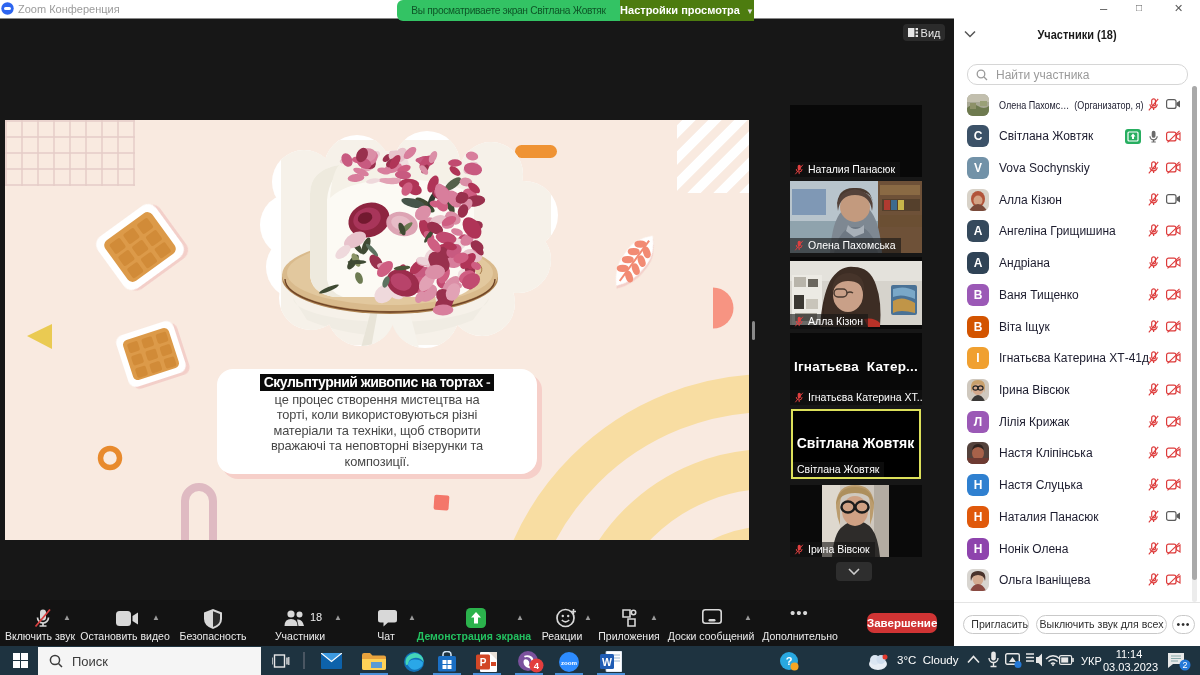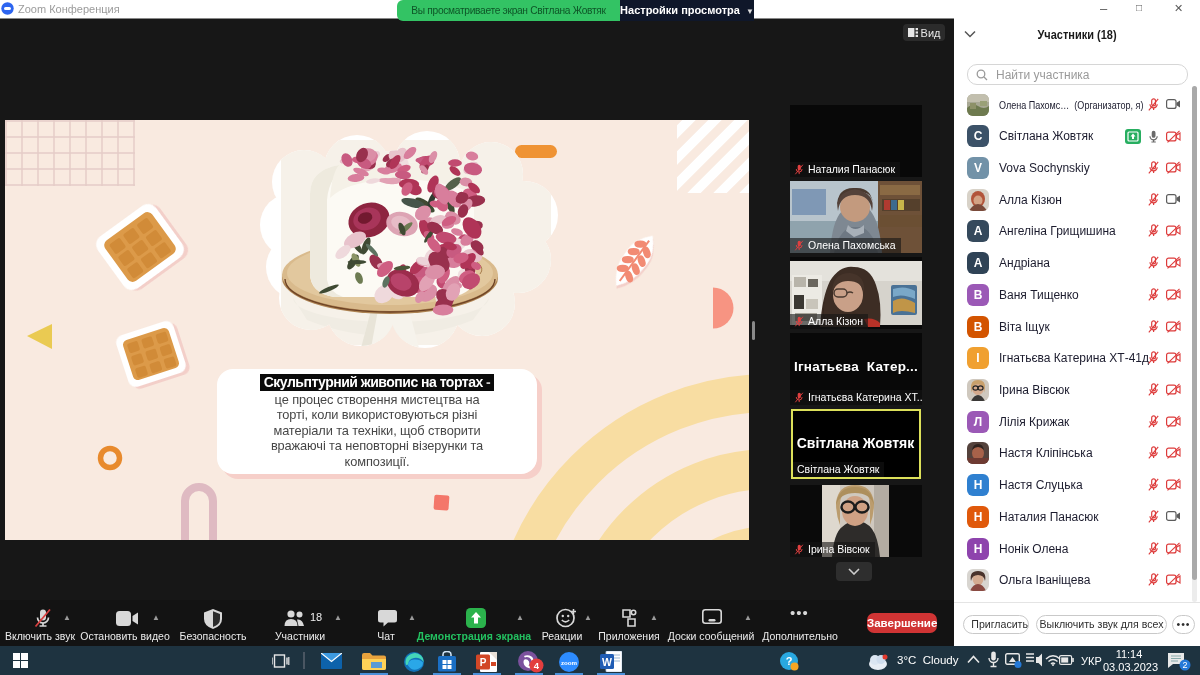--- a/index.html
+++ b/index.html
@@ -440,21 +440,21 @@
         <circle cx="6.5" cy="6.5" r="6.2" fill="#2d65f0"></circle>
         <rect x="3" y="4.9" width="7" height="3.2" rx="1.6" fill="#fff"></rect>
       </svg>
     <span class="abs" style="left:18px;top:2.5px;font-size:11px;color:#9b9b9b">Zoom Конференция</span>
     <span class="abs" style="left:1100px;top:1px;font-size:13px;color:#595959">–</span>
     <span class="abs" style="left:1136px;top:2px;font-size:10px;color:#595959">□</span>
     <span class="abs" style="left:1174px;top:2px;font-size:11px;color:#595959">✕</span>
   </div>
   <div class="abs" style="left:397px;top:0;width:378px;height:21px;border-radius:0 0 0 0;overflow:hidden;z-index:50">
     <div class="abs" style="left:0;top:0;width:223px;height:21px;background:#33c364;border-radius:6px 0 0 6px;color:#0e5527;font-weight:normal;font-size:10.2px;letter-spacing:-0.3px;text-align:center;line-height:21px">Вы просматриваете экран Світлана Жовтяк</div>
-    <div class="abs" style="left:223px;top:0;width:134px;height:21px;background:#0f172a;color:#fff;font-weight:bold;font-size:11px;text-align:center;line-height:21px">Настройки просмотра &nbsp;<span style="font-weight:normal;font-size:8px;color:#ddd">▼</span></div>
+    <div class="abs" style="left:223px;top:0;width:134px;height:21px;background:#4d7c0f;color:#fff;font-weight:bold;font-size:11px;text-align:center;line-height:21px">Настройки просмотра &nbsp;<span style="font-weight:normal;font-size:8px;color:#ddd">▼</span></div>
   </div>
   <div id="panel">
     <svg class="abs" style="left:10px;top:12px" width="12" height="8" viewBox="0 0 12 8">
         <path d="M1 1.5 L6 6.5 L11 1.5" stroke="#555" stroke-width="1.5" fill="none"></path>
       </svg>
     <div class="abs" style="left:0;top:10px;width:246px;text-align:center;font-size:12.5px;font-weight:bold;color:#1a1a1a;transform:scaleX(0.88)">Участники (18)</div>
     <div class="abs" style="left:13px;top:46px;width:221px;height:21px;border:1px solid #d6d6d6;border-radius:10px;display:flex;align-items:center">
         <svg style="margin-left:8px" width="12" height="12" viewBox="0 0 12 12">
           <circle cx="5" cy="5" r="3.8" fill="none" stroke="#9a9a9a" stroke-width="1.3"></circle>
           <path d="M8 8 L11 11" stroke="#9a9a9a" stroke-width="1.3"></path>
@@ -900,20 +900,27 @@
     <span class="abs" style="left:800px;top:30px;transform:translateX(-50%);color:#ececec;font-size:10.5px;white-space:nowrap">Дополнительно</span>
     <div class="abs" style="left:867px;top:13px;width:70px;height:20px;background:#d03434;border-radius:7px;color:#fff;font-size:11.5px;font-weight:bold;text-align:center;line-height:20px">Завершение</div>
   </div>
   <div id="taskbar">
     <svg class="abs" style="left:13px;top:7px" width="15" height="15" viewBox="0 0 15 15">
         <rect x="0" y="0" width="7" height="7" fill="#fff"></rect>
         <rect x="8" y="0" width="7" height="7" fill="#fff"></rect>
         <rect x="0" y="8" width="7" height="7" fill="#fff"></rect>
         <rect x="8" y="8" width="7" height="7" fill="#fff"></rect>
       </svg>
+    <div class="abs" style="left:38px;top:1px;width:223px;height:28px;background:#f5f5f5;display:flex;align-items:center">
+      <svg style="margin-left:11px" width="14" height="14" viewBox="0 0 14 14">
+          <circle cx="6" cy="6" r="4.6" fill="none" stroke="#3b3b3b" stroke-width="1.5"></circle>
+          <path d="M9.5 9.5 L13 13" stroke="#3b3b3b" stroke-width="1.5"></path>
+        </svg>
+      <span style="margin-left:9px;font-size:13px;color:#3b3b3b">Поиск</span>
+    </div>
     <svg class="abs" style="left:272px;top:8px" width="18" height="14" viewBox="0 0 18 14">
         <rect x="2.5" y="1" width="10" height="12" fill="none" stroke="#e8e8e8" stroke-width="1.4"></rect>
         <path d="M0 3.5 V10.5 M15 3.5 V10.5" stroke="#e8e8e8" stroke-width="1.4"></path>
         <path d="M16.8 3 V11" stroke="#e8e8e8" stroke-width="1.2"></path>
       </svg>
     <div class="abs" style="left:303px;top:6px;width:2px;height:17px;background:#4a5662"></div>
     <svg class="abs" style="left:321px;top:7px" width="21" height="16" viewBox="0 0 21 16">
         <rect width="21" height="16" rx="1" fill="#0d62ab"></rect>
         <path d="M0 0 L10.5 8.5 L21 0Z" fill="#3d9ae0"></path>
         <path d="M0 0 L10.5 8.5 L21 0" fill="none" stroke="#fff" stroke-width="1.2"></path>

